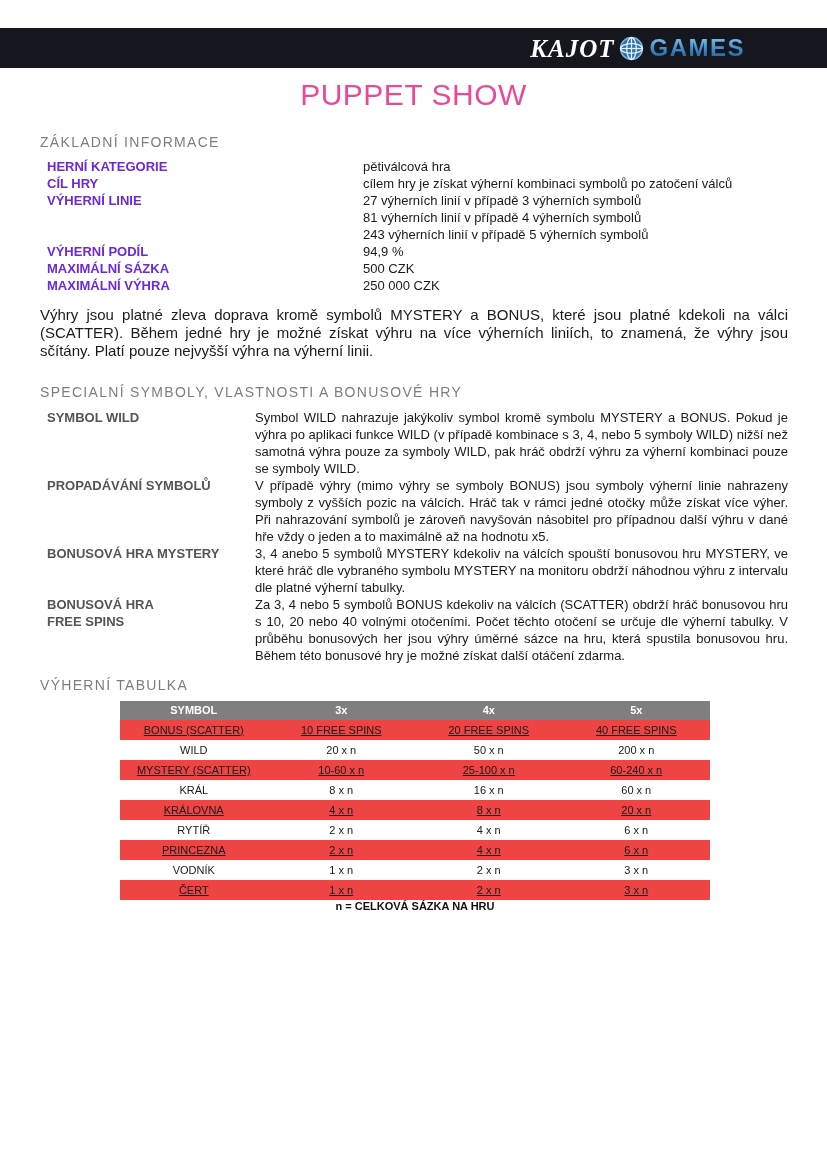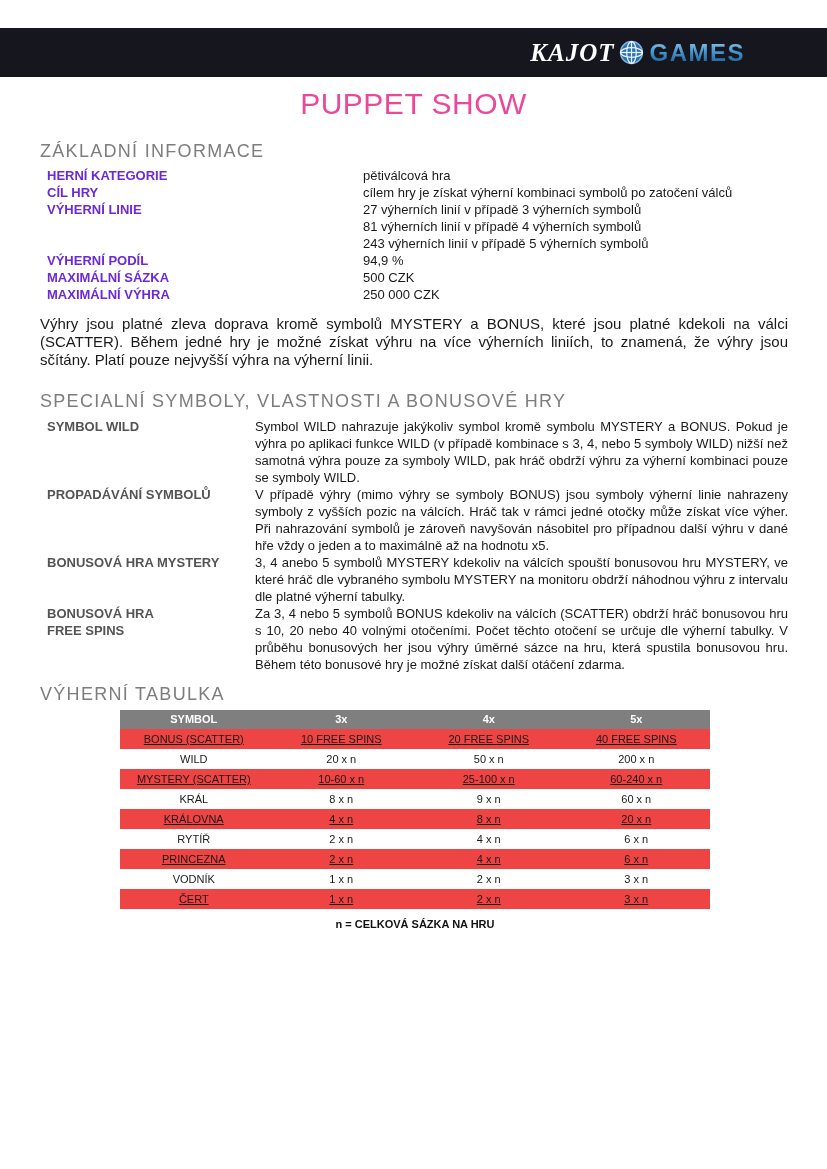--- a/index.html
+++ b/index.html
@@ -8,21 +8,21 @@
     width: 827px; height: 1169px;
     font-family: "Liberation Sans", "DejaVu Sans", sans-serif;
     color: #1a1a1a;
     overflow: hidden;
     position: relative;
   }
 
   
   .topbar {
     margin-top: 28px;
-    height: 49px;
+    height: 40px;
     background: #16171e;
     display: flex;
     align-items: center;
     justify-content: flex-end;
     padding-right: 82px;
   }
   .logo { display: flex; align-items: center; gap: 5px; }
   .logo-kajot {
     font-family: "Liberation Serif", "DejaVu Serif", serif;
     font-style: italic;
@@ -51,21 +51,21 @@
     font-weight: 400;
     letter-spacing: 0.5px;
     color: #ec4899;
     line-height: 35px;
   }
 
   .content { margin-left: 40px; width: 748px; }
 
   .section-heading {
     color: #7d7d7d;
-    font-size: 18px;
+    font-size: 14px;
     letter-spacing: 1.3px;
     font-weight: 400;
     line-height: 16px;
   }
   .sh-1 { margin-top: 22px; }
   .sh-2 { margin-top: 24px; }
   .sh-3 { margin-top: 13px; }
 
   
   .info-grid {
@@ -116,21 +116,21 @@
     color: #ffffff;
     font-weight: bold;
     height: 19px;
     line-height: 19px;
   }
   .pt-data { height: 20px; line-height: 20px; color: #1a1a1a; }
   .pt-data.alt { background: #ef4444; text-decoration: underline; }
   .pt-cell { text-align: center; overflow: hidden; white-space: nowrap; }
 
   .pt-footnote {
-    margin-top: 9px;
+    margin-top: 0;
     margin-left: 80px;
     width: 590px;
     text-align: center;
     font-weight: bold;
     font-size: 11px;
     color: #111111;
   }
 </style>
 </head>
 <body>
@@ -213,21 +213,21 @@
     </div>
     <div class="pt-row pt-data alt">
       <span class="pt-cell">MYSTERY (SCATTER)</span>
       <span class="pt-cell">10-60 x n</span>
       <span class="pt-cell">25-100 x n</span>
       <span class="pt-cell">60-240 x n</span>
     </div>
     <div class="pt-row pt-data">
       <span class="pt-cell">KRÁL</span>
       <span class="pt-cell">8 x n</span>
-      <span class="pt-cell">9 x n</span>
+      <span class="pt-cell">16 x n</span>
       <span class="pt-cell">60 x n</span>
     </div>
     <div class="pt-row pt-data alt">
       <span class="pt-cell">KRÁLOVNA</span>
       <span class="pt-cell">4 x n</span>
       <span class="pt-cell">8 x n</span>
       <span class="pt-cell">20 x n</span>
     </div>
     <div class="pt-row pt-data">
       <span class="pt-cell">RYTÍŘ</span>

